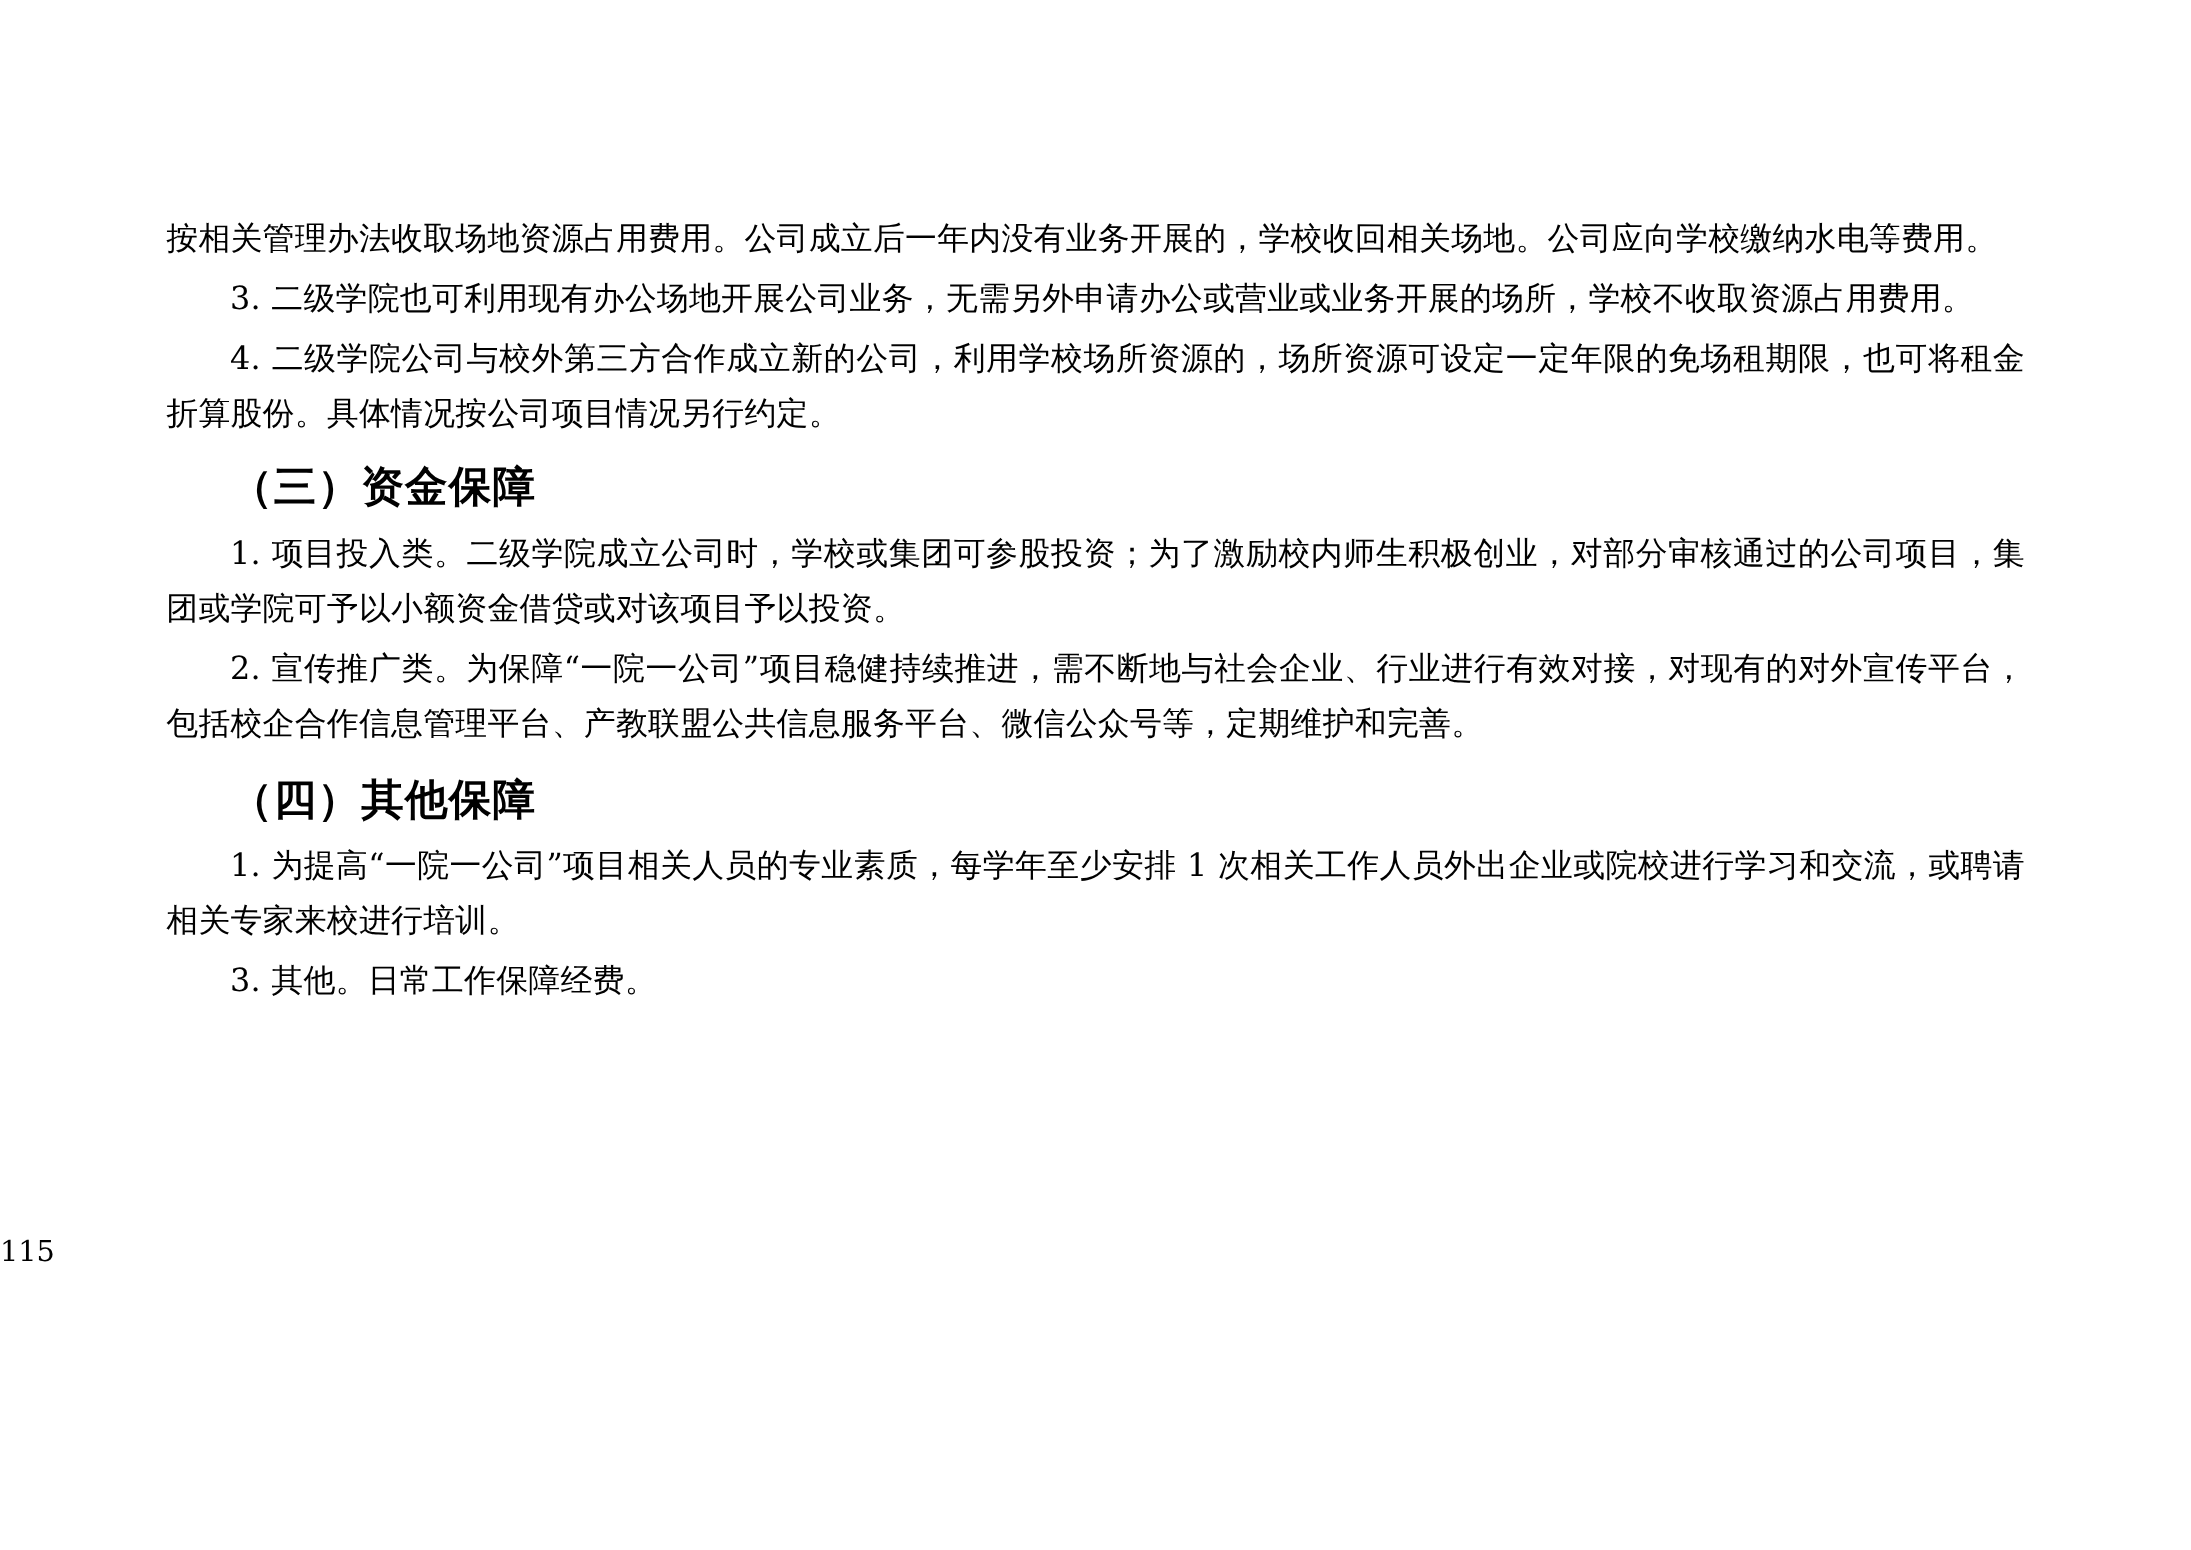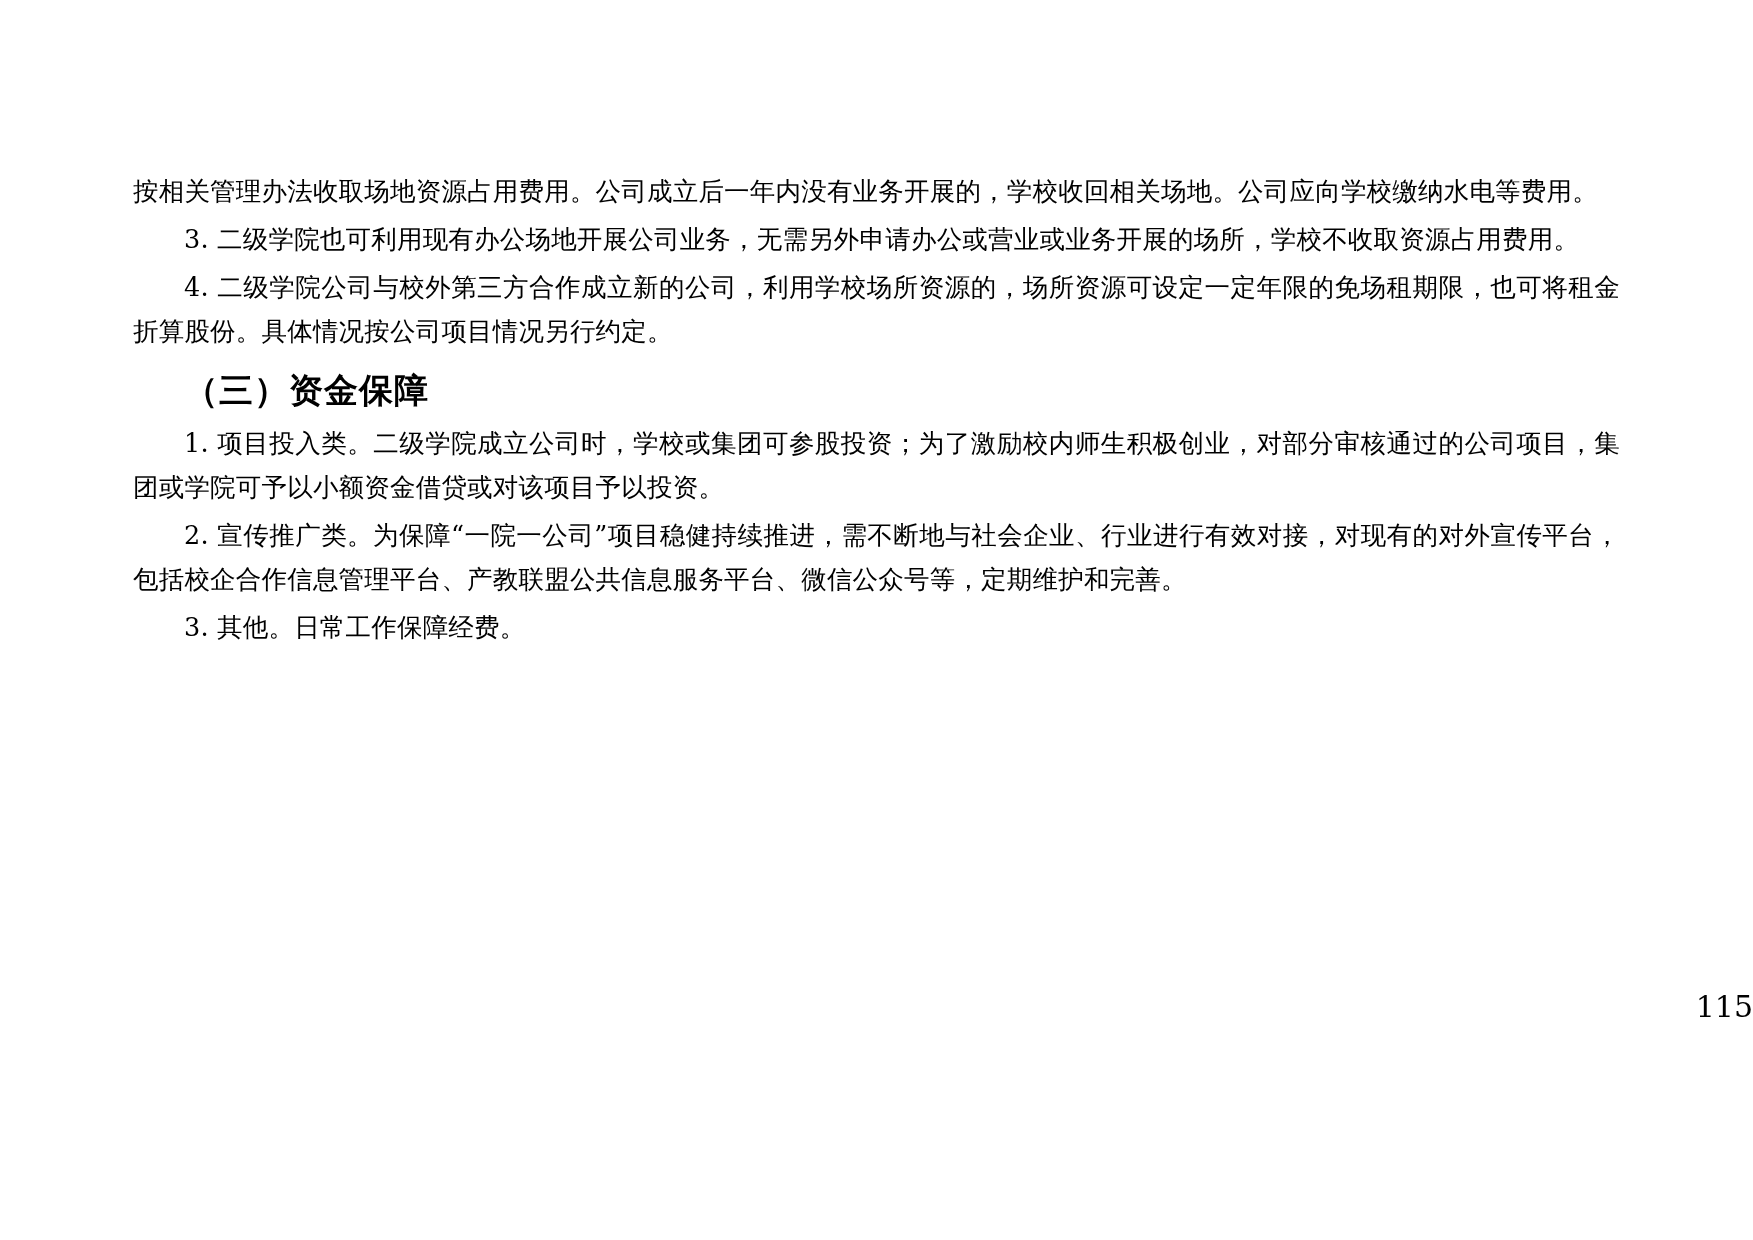--- a/index.html
+++ b/index.html
@@ -42,22 +42,22 @@
     margin: 14px 0 8px 0;
     text-indent: 51px;
     letter-spacing: 1px;
   }
   .spacer-top { margin-top: 16px; }
   .page-number {
     position: absolute;
     left: 0;
     right: 0;
     top: 975px;
-    text-align: right;
-    font-size: 30px;
+    text-align: left;
+    font-size: 23px;
     font-family: "DejaVu Serif", "Liberation Serif", serif;
   }
 </style>
 </head>
 <body>
 
 <div class="page">
   <div class="content">
 
     <p class="para">按相关管理办法收取场地资源占用费用。公司成立后一年内没有业务开展的，学校收回相关场地。公司应向学校缴纳水电等费用。</p>
@@ -65,21 +65,23 @@
     <p class="para indent">3. 二级学院也可利用现有办公场地开展公司业务，无需另外申请办公或营业或业务开展的场所，学校不收取资源占用费用。</p>
 
     <p class="para indent">4. 二级学院公司与校外第三方合作成立新的公司，利用学校场所资源的，场所资源可设定一定年限的免场租期限，也可将租金折算股份。具体情况按公司项目情况另行约定。</p>
 
     <h2 class="heading">（三）资金保障</h2>
 
     <p class="para indent">1. 项目投入类。二级学院成立公司时，学校或集团可参股投资；为了激励校内师生积极创业，对部分审核通过的公司项目，集团或学院可予以小额资金借贷或对该项目予以投资。</p>
 
     <p class="para indent">2. 宣传推广类。为保障“一院一公司”项目稳健持续推进，需不断地与社会企业、行业进行有效对接，对现有的对外宣传平台，包括校企合作信息管理平台、产教联盟公共信息服务平台、微信公众号等，定期维护和完善。</p>
 
+    <h2 class="heading spacer-top">（四）其他保障</h2>
 
+    <p class="para indent">1. 为提高“一院一公司”项目相关人员的专业素质，每学年至少安排 1 次相关工作人员外出企业或院校进行学习和交流，或聘请相关专家来校进行培训。</p>
 
 
     <p class="para indent">3. 其他。日常工作保障经费。</p>
 
   </div>
 
   <div class="page-number">115</div>
 </div>
 
 </body></html>

